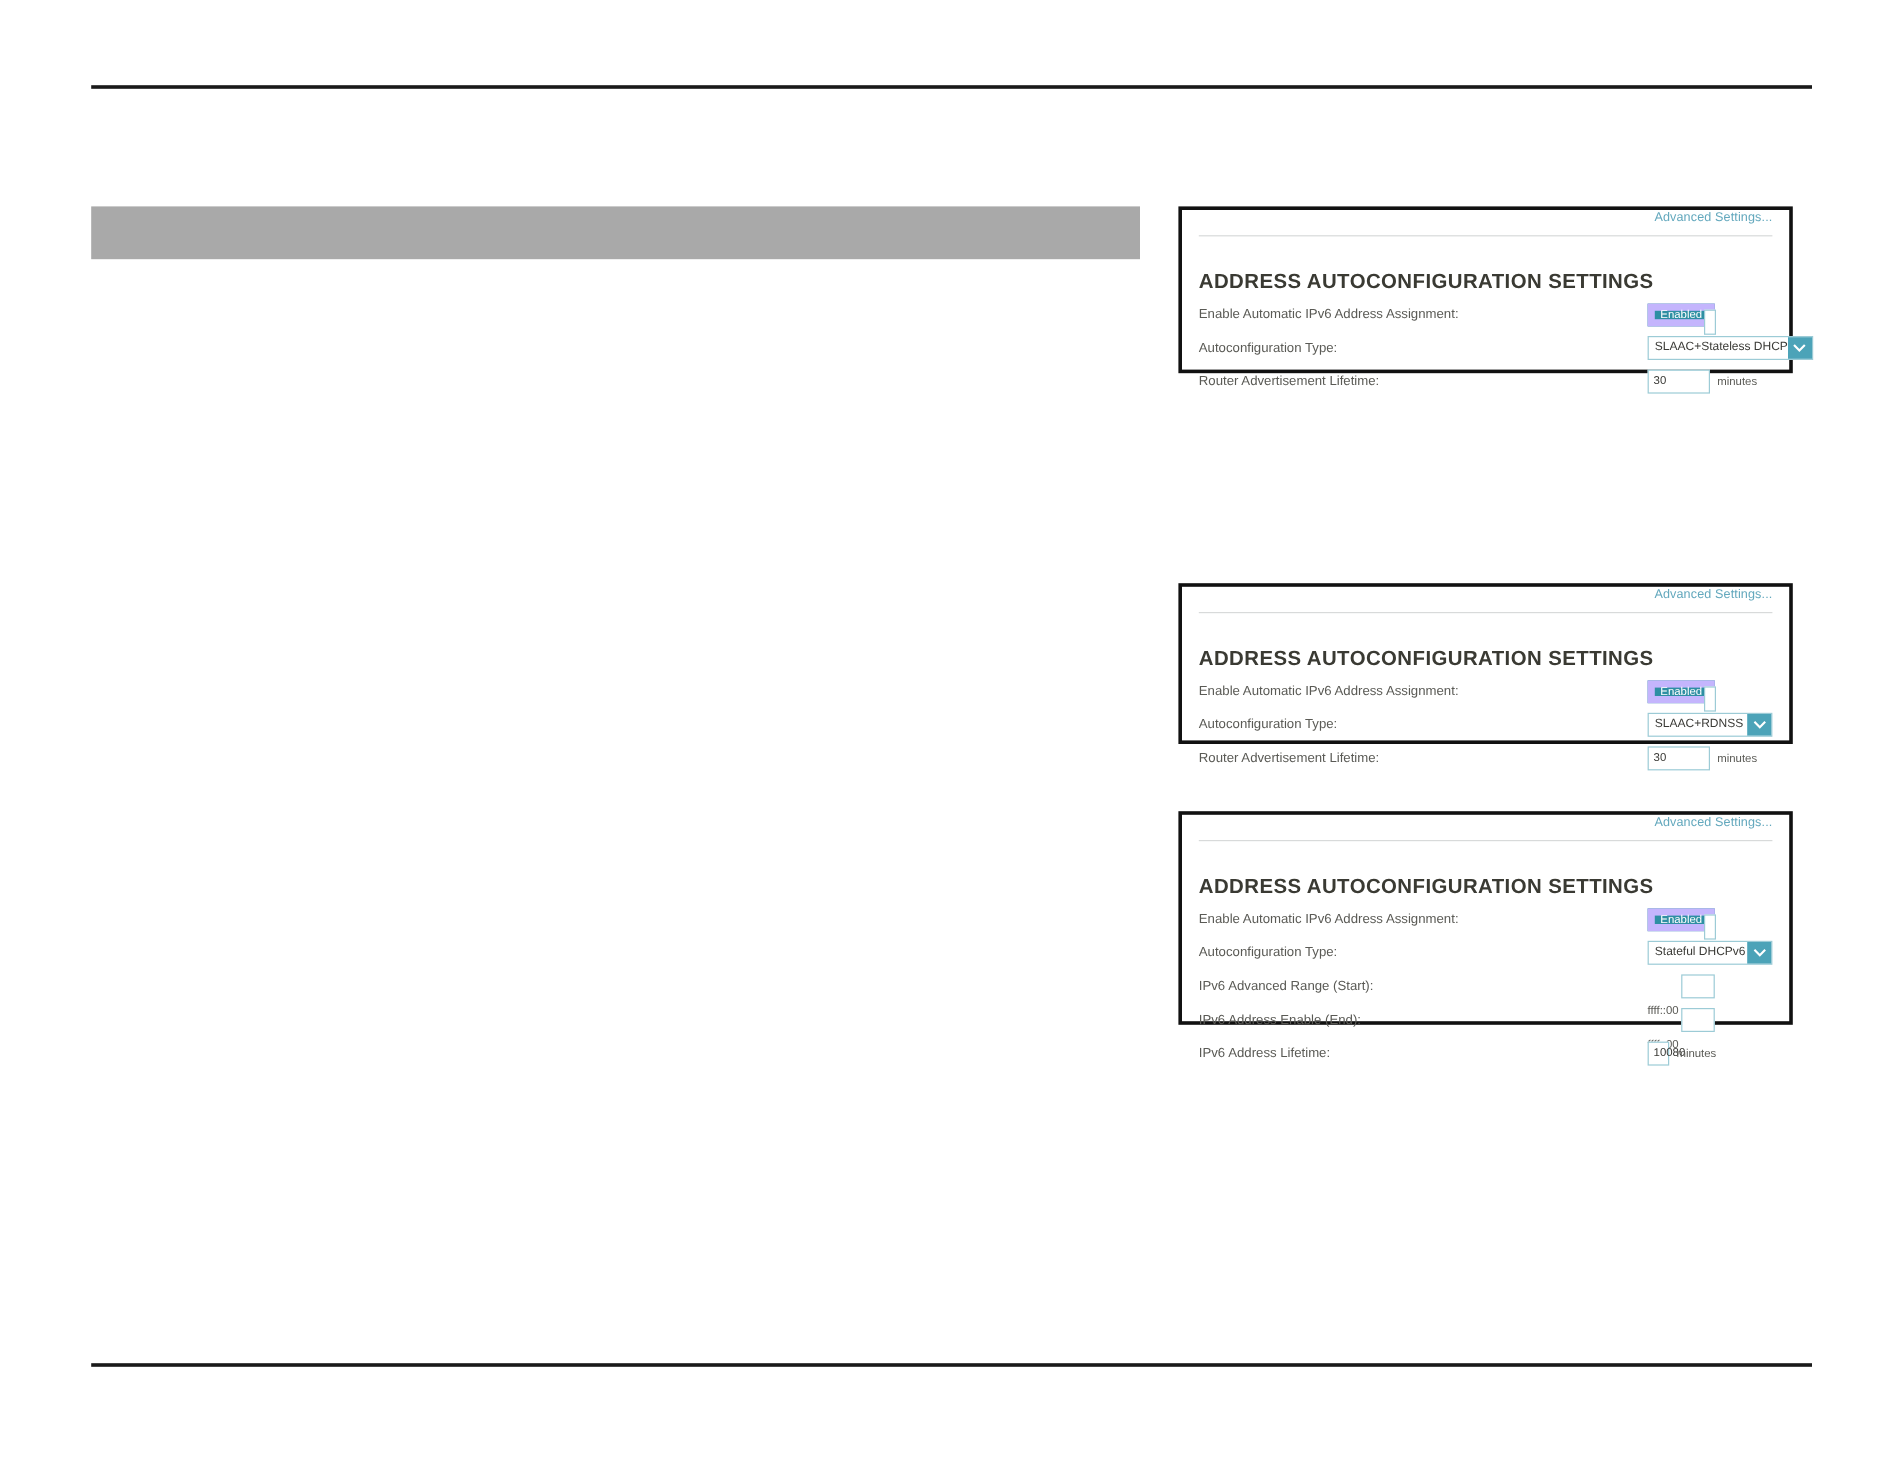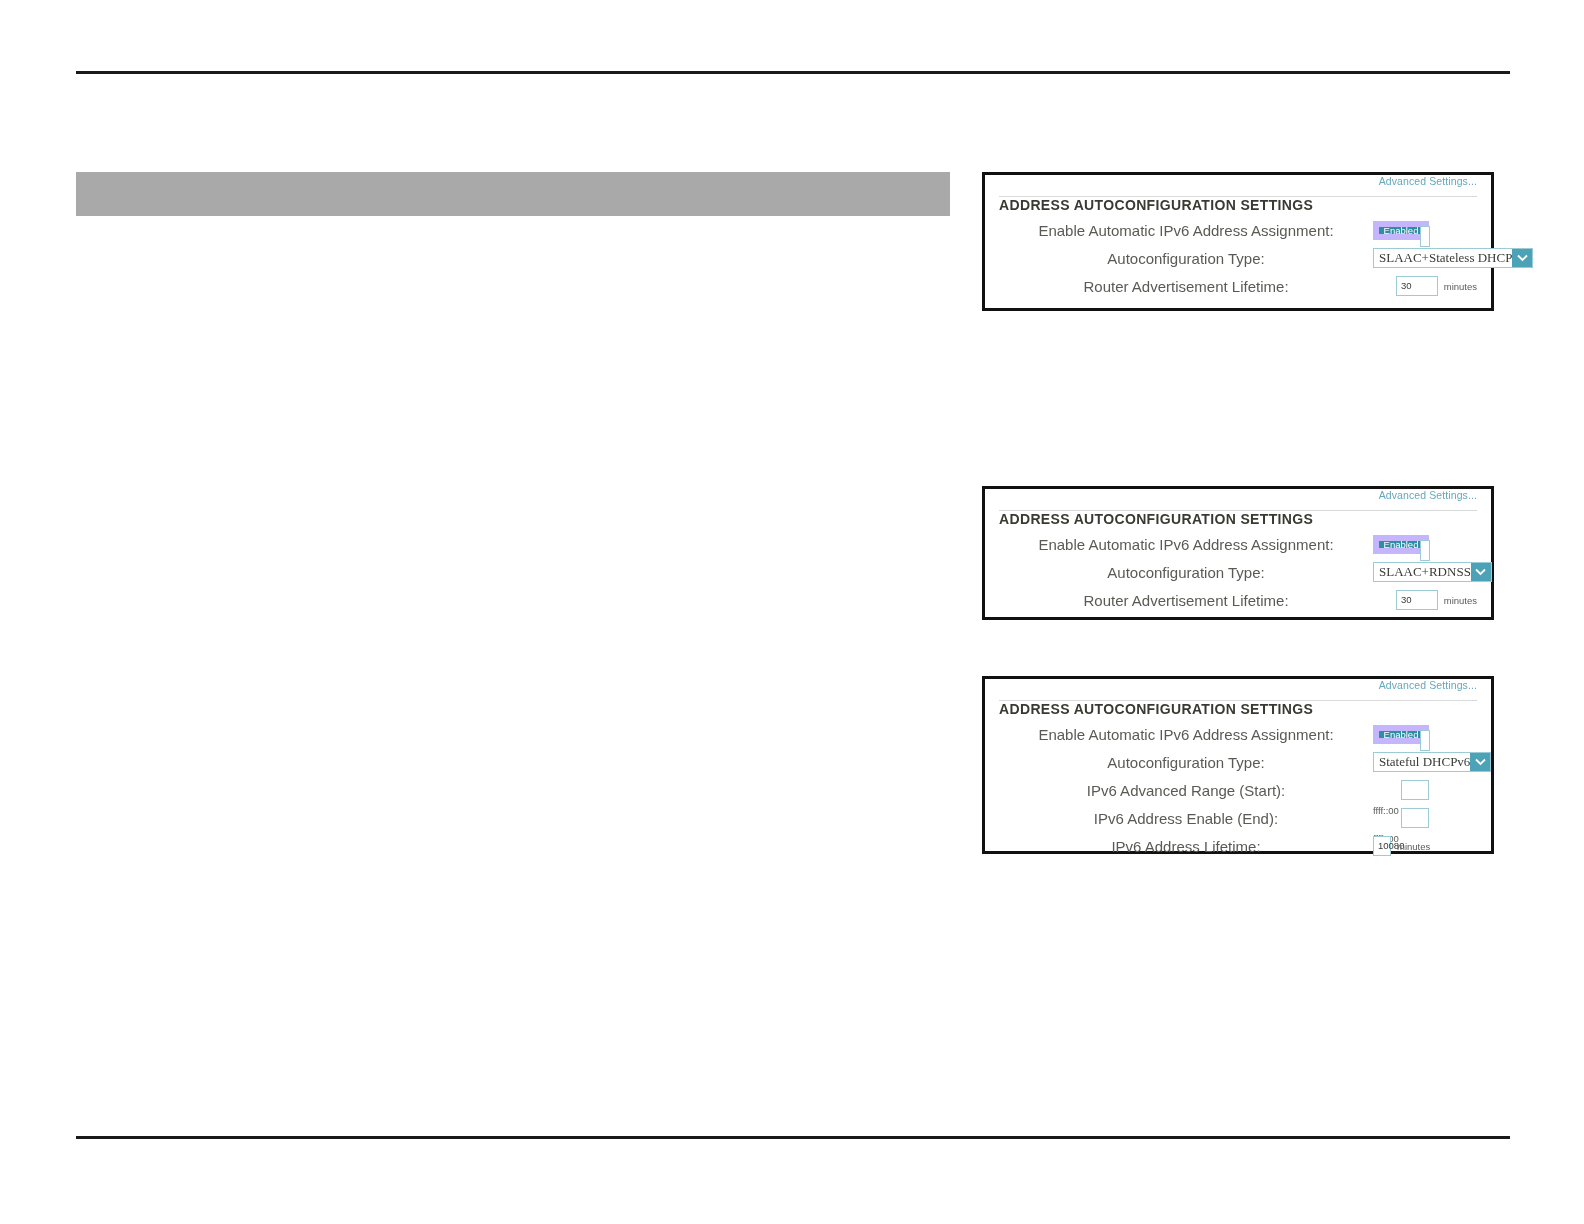--- a/index.html
+++ b/index.html
@@ -60,39 +60,39 @@
     border-bottom: 1px solid #d8dada;
   }
   .adv-settings-link {
     font-size: 10.5px;
     color: #63a8bd;
     letter-spacing: 0.1px;
     white-space: nowrap;
   }
 
   .panel-heading {
-    font-size: 14px;
+    font-size: 17px;
     font-weight: bold;
     color: #3a3a33;
     letter-spacing: 0.35px;
-    margin-top: 0;
+    margin-top: 28px;
     margin-bottom: 4px;
     white-space: nowrap;
   }
 
   .form-row {
     display: flex;
     align-items: center;
     height: 26px;
     margin-top: 2px;
   }
   .form-label {
     flex: 0 0 auto;
-    text-align: center;
-    font-size: 15px;
+    text-align: left;
+    font-size: 11px;
     color: #5a5a55;
     white-space: nowrap;
     padding-right: 0;
   }
   .label-col-wide  { width: 374px; }
 
   
   .toggle {
     position: relative;
     display: inline-flex;
@@ -125,27 +125,26 @@
   .select-wrap {
     display: inline-flex;
     align-items: stretch;
     width: 186px;
     height: 20px;
     border: 1px solid #9ccbd6;
     background: #ffffff;
   }
   .select-value {
     flex: 1 1 auto;
-    font-size: 13px;
+    font-size: 10px;
     color: #3a3a36;
     line-height: 18px;
     padding-left: 5px;
     white-space: nowrap;
     overflow: hidden;
-    font-family: Liberation Serif, serif;
   }
   .select-arrow {
     flex: 0 0 20px;
     background: #4ca3b8;
     display: flex;
     align-items: center;
     justify-content: center;
     cursor: pointer;
   }
   .select-arrow svg { display: block; }
@@ -155,21 +154,21 @@
     display: inline-block;
     height: 20px;
     border: 1px solid #9ccbd6;
     background: #ffffff;
     font-size: 9.5px;
     color: #3a3a36;
     line-height: 18px;
     padding: 0 4px;
     white-space: nowrap;
   }
-  .input-small { width: 52px; margin-left: 23px; }
+  .input-small { width: 52px; }
   .input-blank { width: 28px; }
   .input-med   { width: 18px; }
 
   .unit-text {
     font-size: 9.5px;
     color: #5a5a55;
     padding-left: 6px;
     white-space: nowrap;
   }
   .prefix-text {

